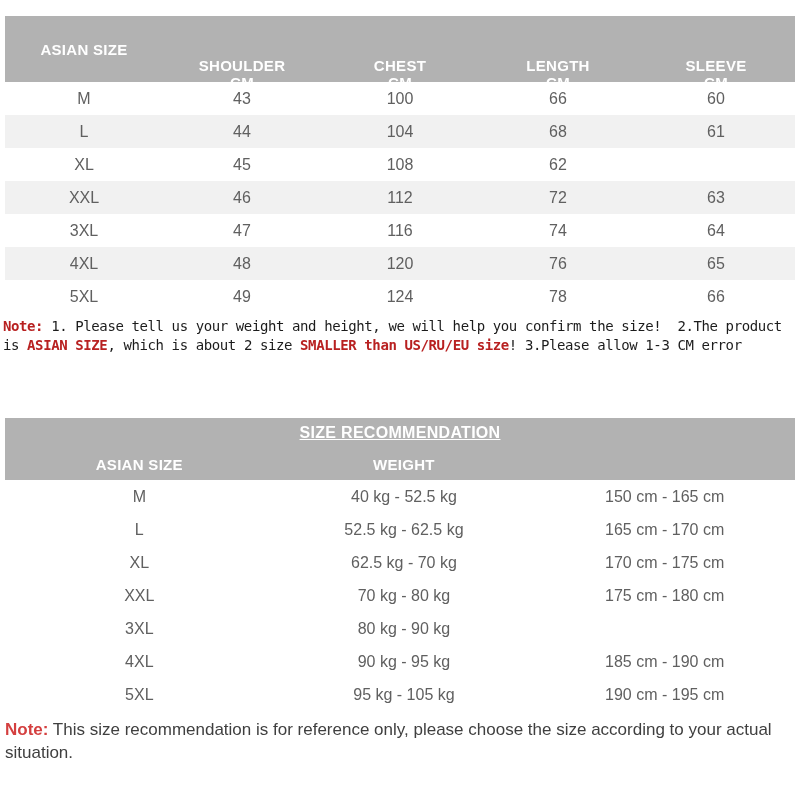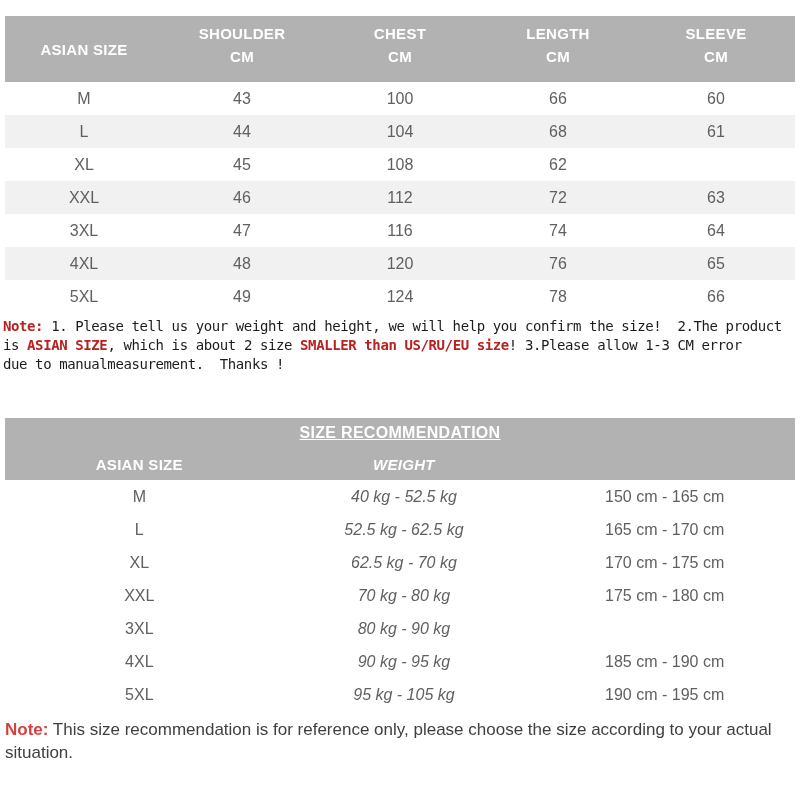--- a/index.html
+++ b/index.html
@@ -7,40 +7,40 @@
   body {
     width: 800px; height: 800px; background: #ffffff; position: relative;
     font-family: "Liberation Sans", sans-serif; overflow: hidden;
   }
 
   
   .t1 { position: absolute; top: 16px; left: 5px; width: 790px; }
   .t1-header { height: 66px; background: #b2b2b2; display: flex; color: #ffffff; font-weight: bold; font-size: 15px; letter-spacing: 0.3px; }
   .t1c { width: 20%; text-align: center; }
   .hcell-single { display: flex; align-items: center; justify-content: center; }
-  .hcell-duo { display: flex; flex-direction: column; justify-content: space-between; padding: 9px 0 17px 0; }
+  .hcell-duo { display: flex; flex-direction: column; justify-content: space-between; padding: 9px 0 17px 0; margin-top: 32px; }
   .t1-row { height: 33px; display: flex; align-items: center; font-size: 16px; color: #606060; background: #ffffff; }
   .alt { background: #f1f1f1; }
 
   
   .note1 {
     position: absolute; top: 317px; left: 3px; width: 796px;
     font-family: "DejaVu Sans Mono", monospace;
     font-size: 14px; letter-spacing: -0.4px; line-height: 19px; color: #1c1c1c;
   }
   .n1line { white-space: pre; }
   .red { color: #b82121; font-weight: bold; }
 
   
   .t2 { position: absolute; top: 418px; left: 5px; width: 790px; }
   .t2-head { background: #b2b2b2; color: #ffffff; font-weight: bold; }
   .t2-title { height: 30px; display: flex; align-items: center; justify-content: center; font-size: 16px; letter-spacing: 0.3px; text-decoration: underline; }
   .t2-subhead { height: 32px; display: flex; align-items: center; font-size: 15px; letter-spacing: 0.3px; }
   .t2c { text-align: center; }
-  .c1 { width: 34%; } .c2 { width: 33%; font-style: italic; } .c3 { width: 33%; }
+  .c1 { width: 34%; } .c2 { width: 33%; } .c3 { width: 33%; }
   .t2-row { height: 33px; display: flex; align-items: center; font-size: 16px; color: #606060; background: #ffffff; }
 
   
   .note2 {
     position: absolute; top: 718px; left: 5px; width: 792px;
     font-size: 17px; line-height: 23px; color: #3f3f3f;
   }
   .n2line { white-space: pre; }
   .red2 { color: #d43f3f; font-weight: bold; }
 </style>
@@ -116,21 +116,20 @@
       <div class="t1c">49</div>
       <div class="t1c">124</div>
       <div class="t1c">78</div>
       <div class="t1c">66</div>
     </div>
   </section>
 
   <section class="note1">
     <div class="n1line"><span class="red">Note:</span><span> 1. Please tell us your weight and height, we will help you confirm the size!  2.The product</span></div>
     <div class="n1line"><span>is </span><span class="red">ASIAN SIZE</span><span>, which is about 2 size </span><span class="red">SMALLER than US/RU/EU size</span><span>! 3.Please allow 1-3 CM error</span></div>
-    <div class="n1line"><span>due to manualmeasurement.  Thanks !</span></div>
   </section>
 
   <section class="t2">
     <div class="t2-head">
       <div class="t2-title">SIZE RECOMMENDATION</div>
       <div class="t2-subhead">
         <div class="t2c c1">ASIAN SIZE</div>
         <div class="t2c c2">WEIGHT</div>
       </div>
     </div>

